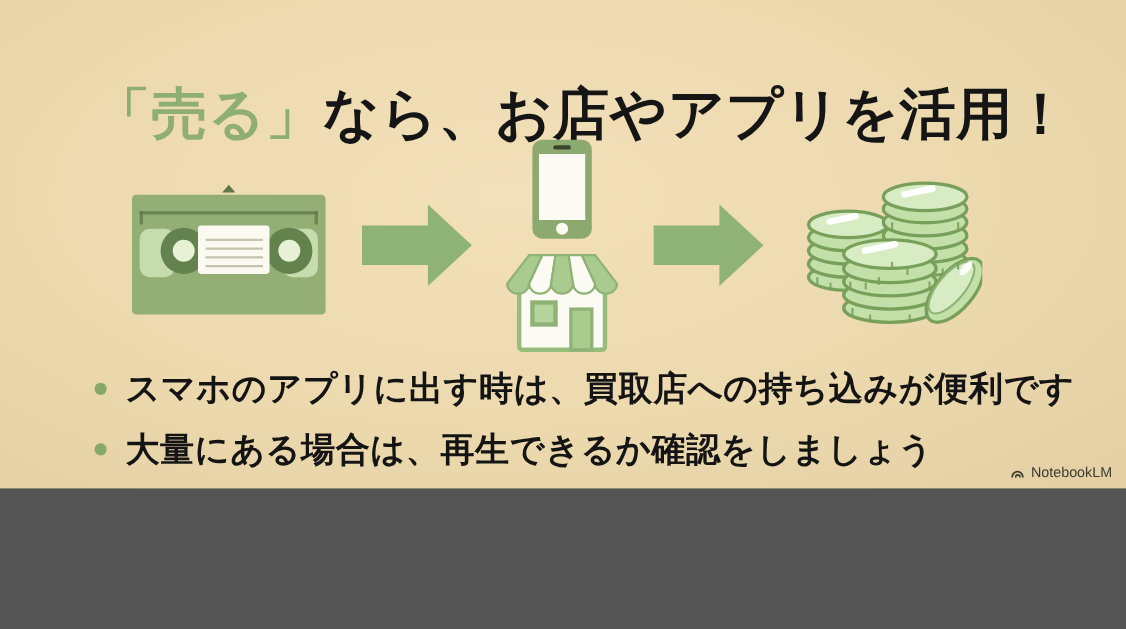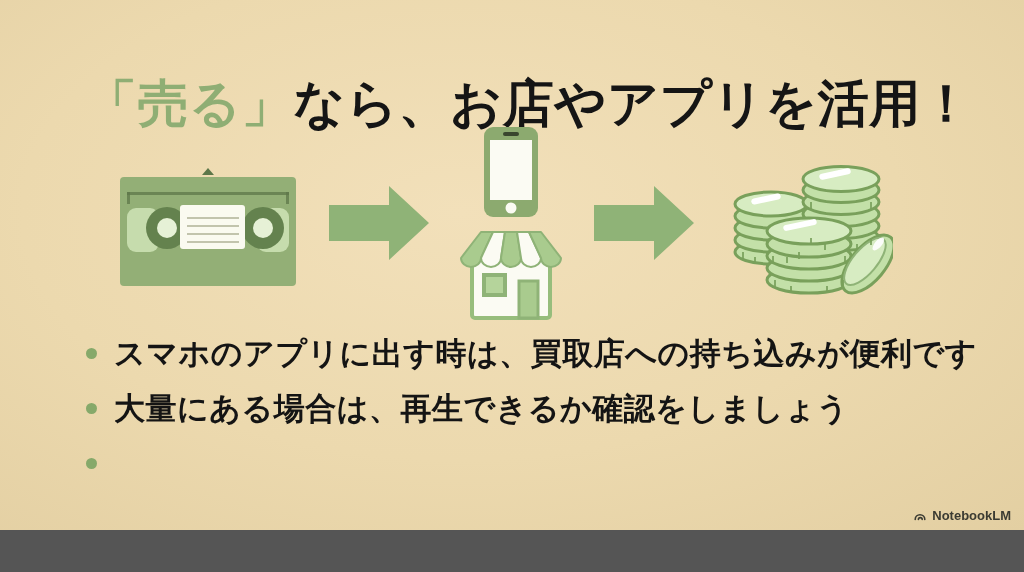--- a/index.html
+++ b/index.html
@@ -2,21 +2,21 @@
 <html style="--background: #ecd9ae; --background-light: #f2e0ba; --background-dark: #e3cfa2; --green-accent: #8fae74; --green-dark: #64824e; --green-light: #c6dcad; --coin-fill: #c3e0a8; --coin-top: #d7ecc2; --coin-stroke: #79a05b; --title-text: #151515; --bullet-text: #141414; --bullet-dot: #86a96a; --watermark-text: #3b3b32;"><head>
 <meta charset="utf-8">
 <style>
   html,body{margin:0;padding:0;}
   body{
     font-family:"Liberation Sans","DejaVu Sans",sans-serif;
     background:#555;
   }
   .slide{
     position:relative;
-    width:1024px;height:530px;
+    width:1024px;height:444px;
     overflow:hidden;
     background:radial-gradient(ellipse at 45% 40%,
       var(--background-light,#f2e0ba) 0%,
       var(--background,#ecd9ae) 55%,
       var(--background-dark,#e3cfa2) 100%);
   }
   
   .title{
     position:absolute;left:86px;top:42px;
     font-size:51px;font-weight:800;letter-spacing:.5px;
@@ -45,21 +45,21 @@
     background:var(--bullet-dot,#86a96a);
   }
   .bullet .txt{
     font-size:31px;font-weight:800;letter-spacing:.5px;
     color:var(--bullet-text,#141414);white-space:nowrap;
   }
   
   .watermark{
     position:absolute;right:13px;bottom:7px;
     display:flex;align-items:center;gap:5px;
-    font-size:13px;font-weight:700;
+    font-size:13px;font-weight:400;
     color:var(--watermark-text,#3b3b32);
   }
 </style>
 </head>
 <body>
 
 <div class="slide">
 
   <h1 class="title"><span class="hl">「売る」</span><span>なら、お店やアプリを活用！</span></h1>
 

